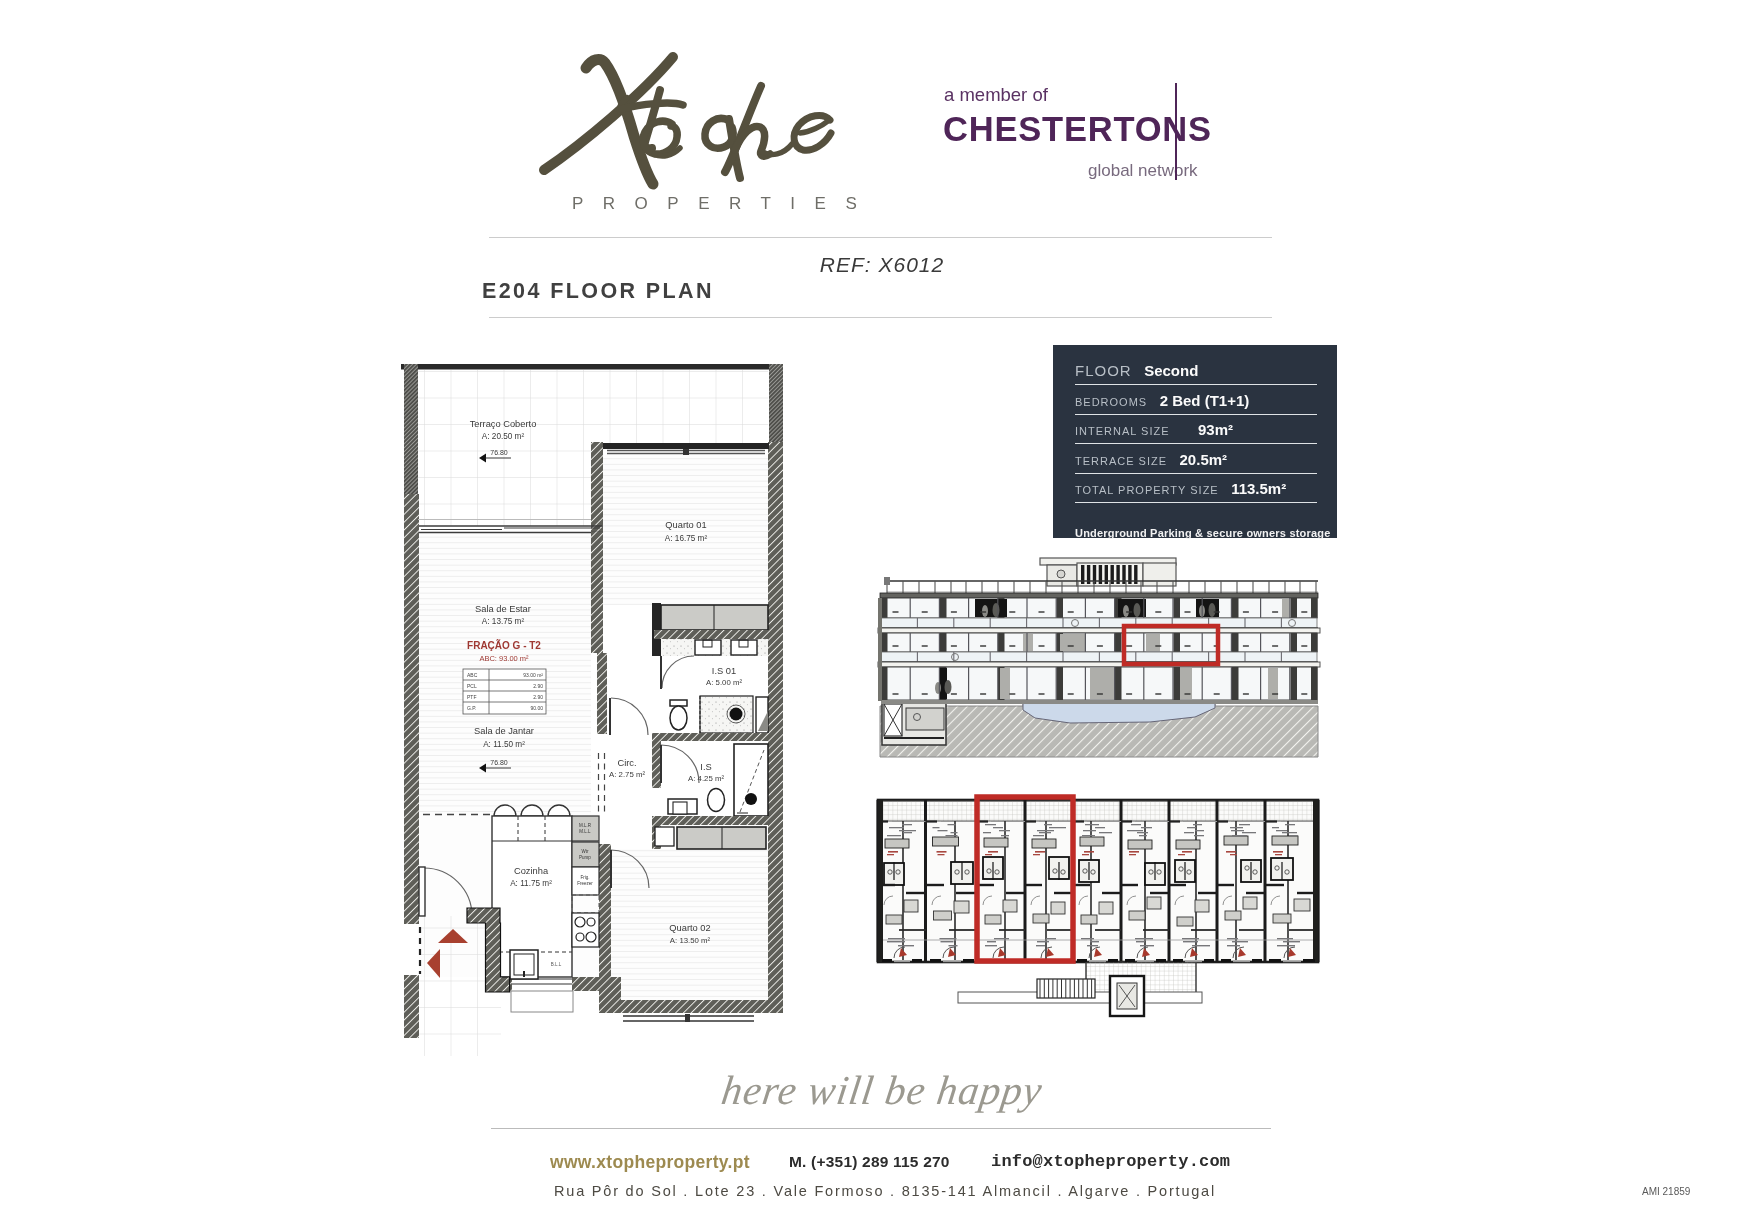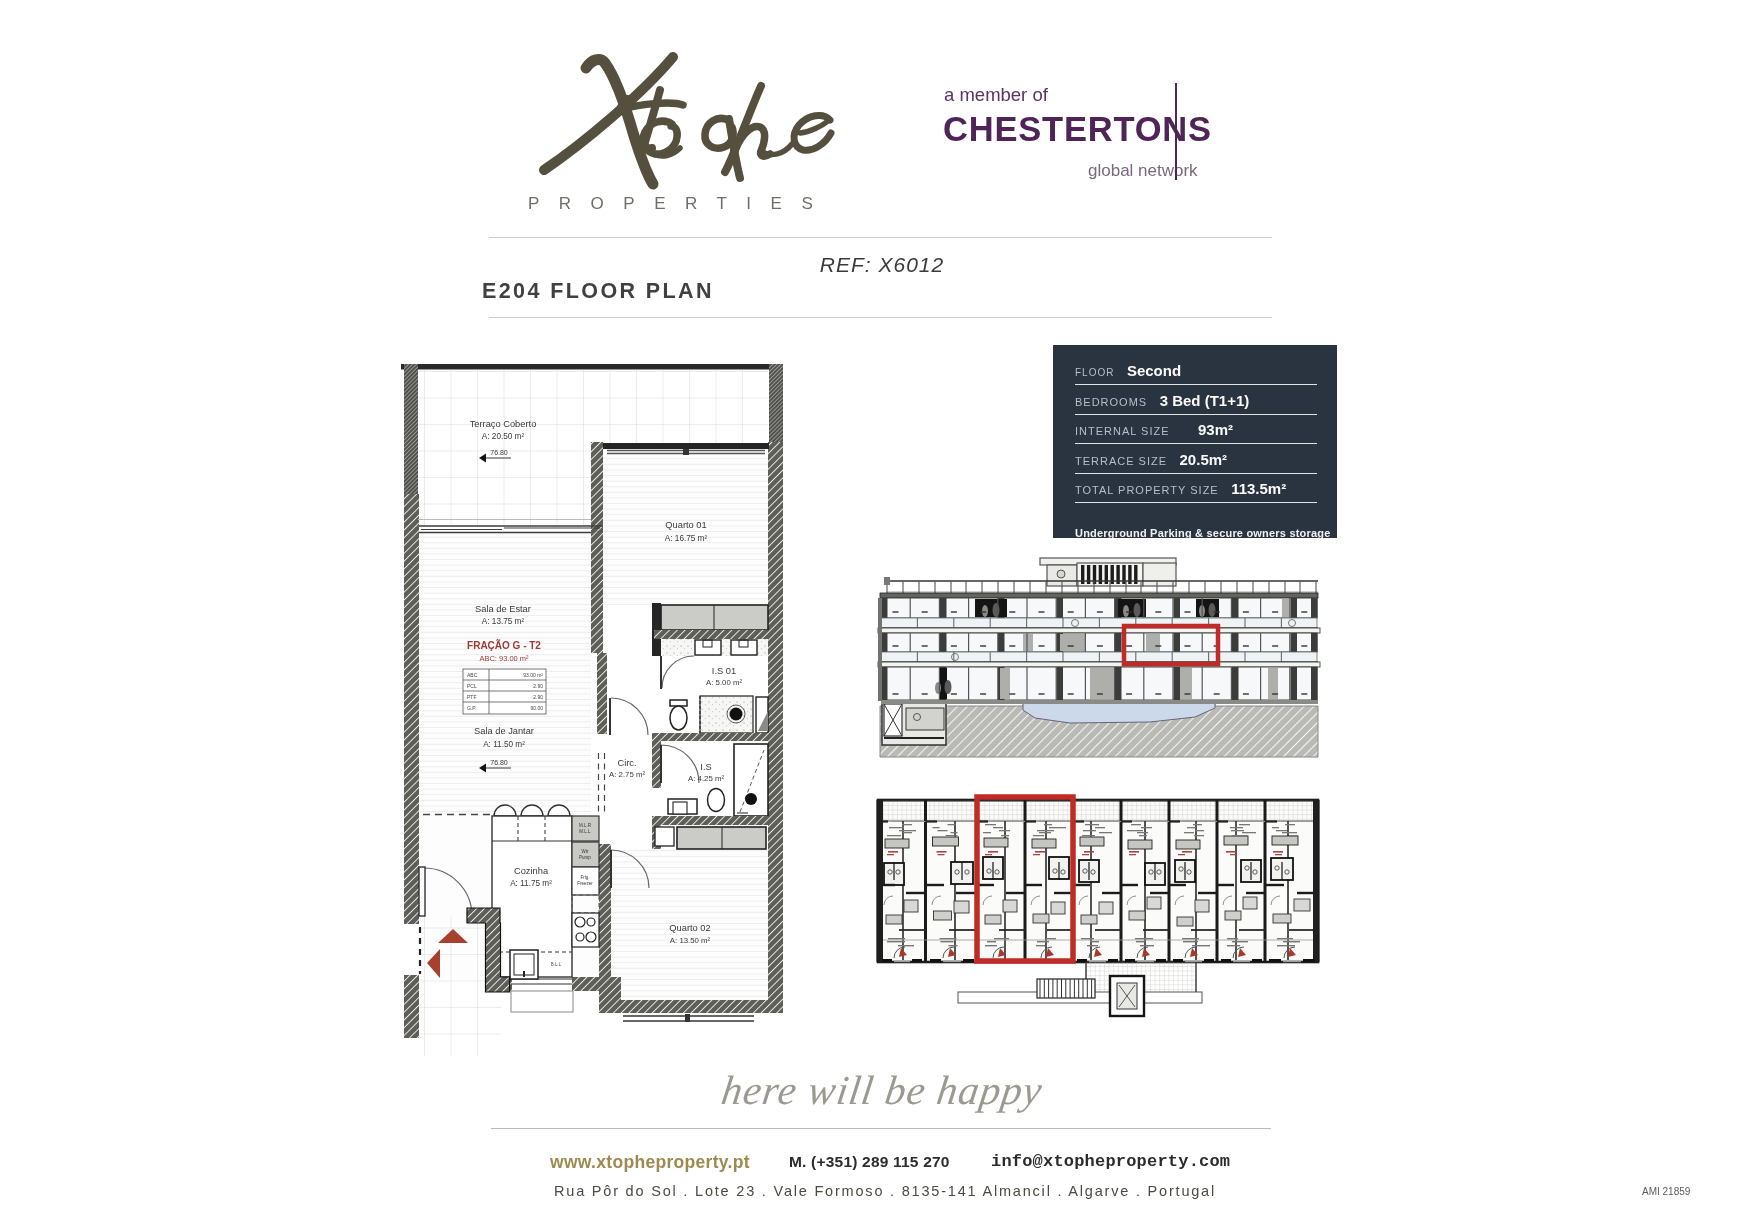--- a/index.html
+++ b/index.html
@@ -25,47 +25,47 @@
 <path d="M193,71 C197,95 200,115 204,130" stroke-width="8"></path>
 <path d="M225,38 C213,65 197,110 189,124" stroke-width="8"></path>
 <path d="M199,102 C206,86 216,76 224,79 C231,82 229,94 225,103 C223,108 228,110 234,106" stroke-width="7.5"></path>
 <path d="M225,103 C235,110 248,106 256,96" stroke-width="5.5"></path>
 <path d="M294,72 C287,64 272,67 263,77 C255,87 257,99 267,102 C277,104 289,96 295,85" stroke-width="7"></path>
 <path d="M264,85 C274,84 286,78 292,73" stroke-width="5.5"></path>
 
 </g>
 </svg></div>
 
-<div class="abs" style="left:528px;top:194px;width:320px;font-size:17px;letter-spacing:19.5px;color:#6f6e68;">PROPERTIES</div>
+<div class="abs" style="left:572px;top:194px;width:320px;font-size:17px;letter-spacing:19.5px;color:#6f6e68;">PROPERTIES</div>
 
 <div class="abs" style="left:944px;top:84px;font-size:18.5px;color:#5a3263;">a member of</div>
 <div class="abs" style="left:943px;top:110px;font-size:34.5px;font-weight:bold;color:#4f2558;letter-spacing:0.8px;">CHESTERTONS</div>
 <div class="abs" style="left:1044px;top:161px;font-size:17px;color:#786a7e;margin-left:44px;">global network</div>
 
 <div class="abs" style="left:1175px;top:83px;width:2px;height:97px;background:#4f2558;"></div>
 
 <div class="abs" style="left:489px;top:237px;width:783px;height:1px;background:#cccccc;"></div>
 
 <div class="abs" style="left:482px;top:253px;width:800px;text-align:center;font-size:21px;font-style:italic;color:#3a3a3a;letter-spacing:1px;">REF: X6012</div>
 
 <div class="abs" style="left:482px;top:279px;width:800px;text-align:left;font-size:21.5px;font-weight:bold;color:#404040;letter-spacing:2.4px;">E204 FLOOR PLAN</div>
 
 <div class="abs" style="left:489px;top:317px;width:783px;height:1px;background:#cccccc;"></div>
 
 <div class="abs" style="left:1053px;top:345px;width:284px;height:193px;background:#2a3340;color:#fff;">
   <div style="padding:17px 20px 0 22px;">
 
     <div style="border-bottom:1px solid #dfe3e6;padding-bottom:5px;margin-bottom:6.5px;height:17px;">
-      <span style="font-size:10px;color:#b8bfc6;letter-spacing:1px;margin-top:8px;">FLOOR</span>
+      <span style="font-size:15px;color:#b8bfc6;letter-spacing:1px;margin-top:8px;">FLOOR</span>
       <span style="font-size:15px;font-weight:bold;color:#fbfbfb;margin-left:8px;">Second</span>
     </div>
 
     <div style="border-bottom:1px solid #dfe3e6;padding-bottom:5px;margin-bottom:6.5px;height:17px;">
       <span style="font-size:11px;color:#b8bfc6;letter-spacing:1px;">BEDROOMS</span>
-      <span style="font-size:15px;font-weight:bold;color:#fbfbfb;margin-left:8px;">3 Bed (T1+1)</span>
+      <span style="font-size:15px;font-weight:bold;color:#fbfbfb;margin-left:8px;">2 Bed (T1+1)</span>
     </div>
 
     <div style="border-bottom:1px solid #dfe3e6;padding-bottom:5px;margin-bottom:6.5px;height:17px;">
       <span style="font-size:11px;color:#b8bfc6;letter-spacing:1px;">INTERNAL SIZE</span>
       <span style="font-size:15px;font-weight:bold;color:#fbfbfb;margin-left:24px;">93m²</span>
     </div>
 
     <div style="border-bottom:1px solid #dfe3e6;padding-bottom:5px;margin-bottom:6.5px;height:17px;">
       <span style="font-size:11px;color:#b8bfc6;letter-spacing:1px;">TERRACE SIZE</span>
       <span style="font-size:15px;font-weight:bold;color:#fbfbfb;margin-left:8px;">20.5m²</span>

